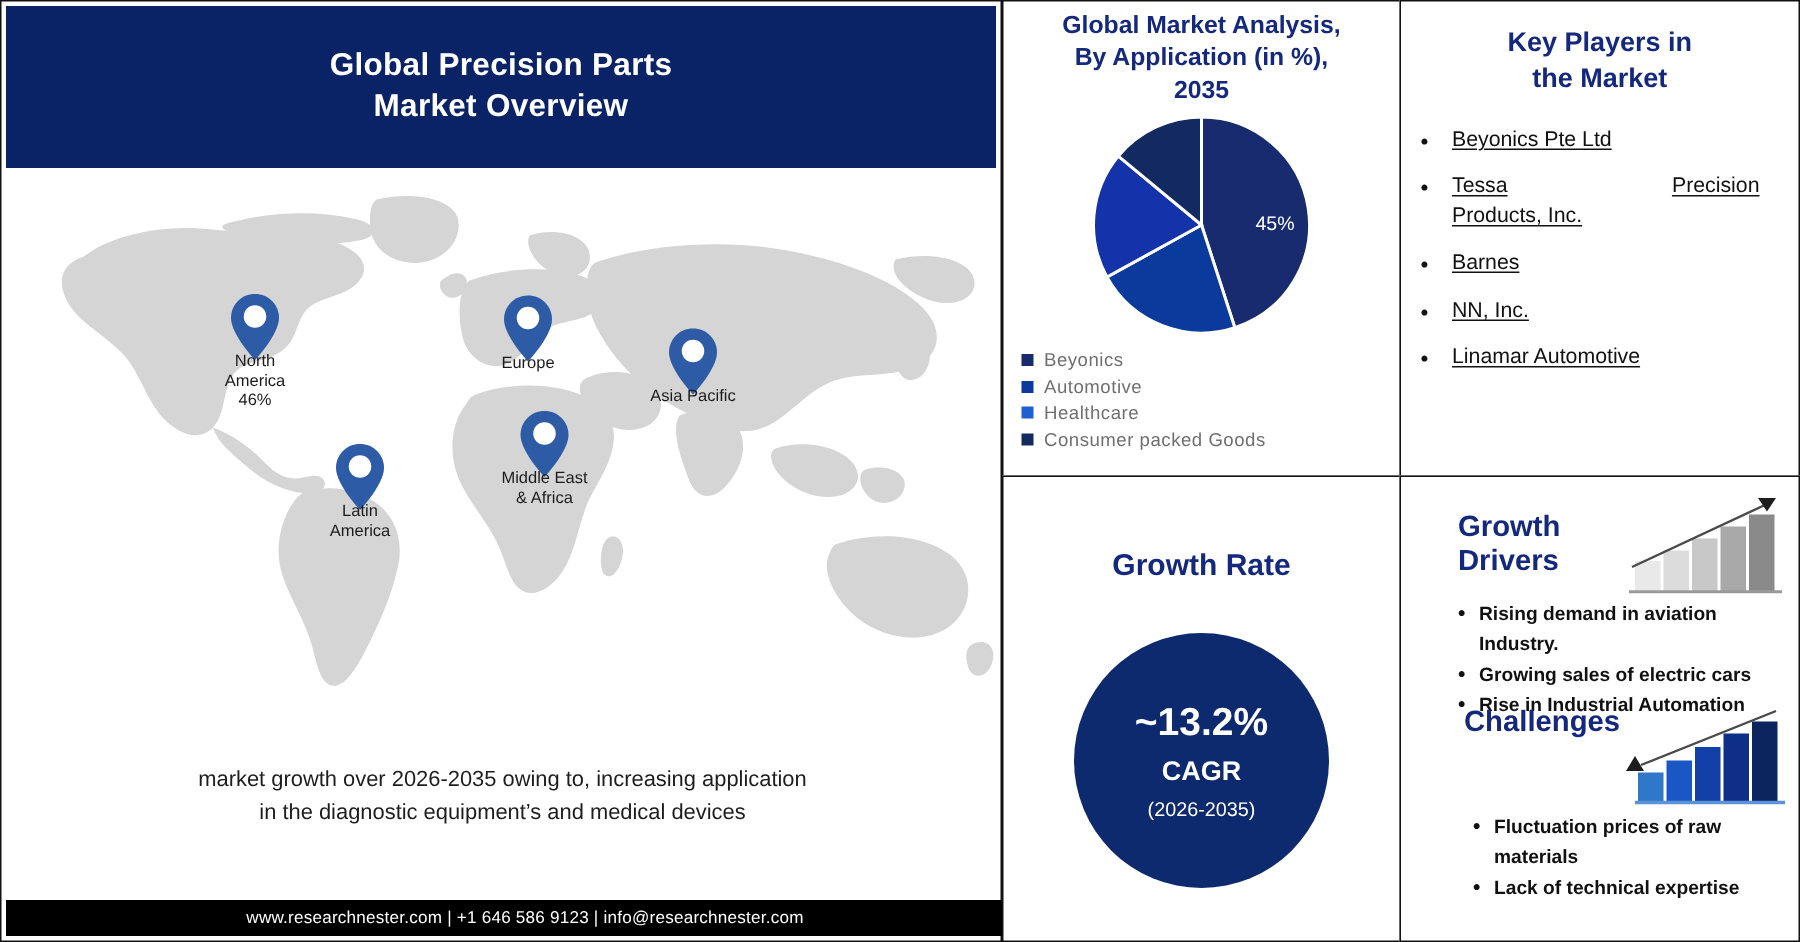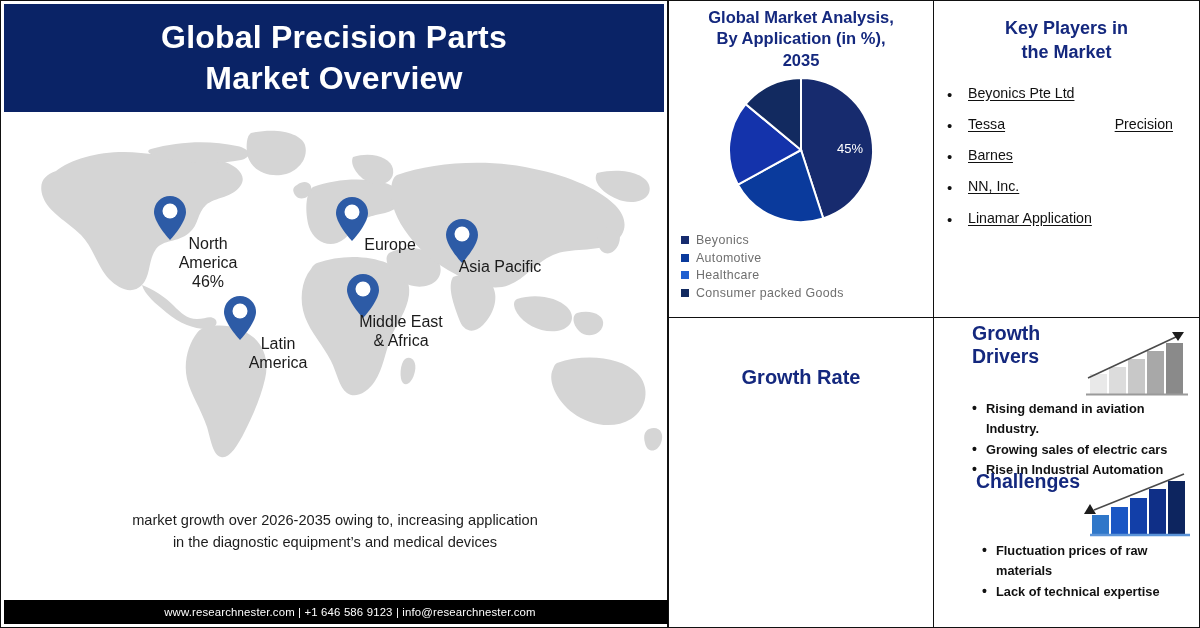--- a/index.html
+++ b/index.html
@@ -18,36 +18,36 @@
     border:1px solid #111;
     background:#fff;
   }
   .hero{
     position:absolute;left:3px;top:3px;width:660px;height:108px;
     background:#0a2366;
     display:flex;align-items:center;justify-content:center;
     box-sizing:border-box;
   }
   .hero-title{
-    color:#ffffff;font-weight:bold;font-size:32px;line-height:1.28;
+    color:#ffffff;font-weight:bold;font-size:21px;line-height:1.28;
     text-align:center;letter-spacing:.2px;
   }
   .hero-title .l2{display:block;}
 
   .map-wrap{
     position:absolute;left:0;top:112px;width:666px;height:360px;
   }
   .map-svg{position:absolute;left:0;top:0;}
 
   .pin{position:absolute;width:34px;height:46px;}
   .pin svg{display:block;}
   .pin-label{
     position:absolute;left:50%;transform:translateX(-50%);
     top:40px;white-space:nowrap;text-align:center;
-    font-size:16px;color:#1b1b1b;line-height:1.18;margin-left:38px;
+    font-size:11px;color:#1b1b1b;line-height:1.18;
   }
 
   .caption-head{
     position:absolute;left:0;top:470px;width:666px;text-align:center;
     font-size:19.5px;font-weight:bold;color:#14287e;
   }
   .caption-body{
     position:absolute;left:58px;top:508px;width:552px;text-align:center;
     font-size:14.6px;color:#1d1d1d;line-height:1.52;
   }
@@ -310,43 +310,49 @@
         <span class="u">Beyonics Pte Ltd</span>
       </li>
       <li class="two-line">
         <span class="bullet">•</span>
         <span class="u">
           <span class="spread">
             <span>Tessa</span>
             <span>Precision</span>
           </span>
         </span>
+        <span class="u">Products, Inc.</span>
       </li>
       <li>
         <span class="bullet">•</span>
         <span class="u">Barnes</span>
       </li>
       <li>
         <span class="bullet">•</span>
         <span class="u">NN, Inc.</span>
       </li>
       <li>
         <span class="bullet">•</span>
-        <span class="u">Linamar Application</span>
+        <span class="u">Linamar Automotive</span>
       </li>
     </ul>
   </div>
 
   <div class="cell cell-growth">
     <div class="cell-title growth-title">Growth Rate</div>
+    <div class="growth-circle">
+      <div class="growth-big">~13.2%</div>
+      <div class="growth-mid">CAGR</div>
+      <div class="growth-small">(2026-2035)</div>
+    </div>
   </div>
 
   <div class="cell cell-drivers">
 
-    <div class="dc-head" style="left:38px;top:4px;">
+    <div class="dc-head" style="left:38px;top:22px;">
       <span>Growth</span>
       <span>Drivers</span>
     </div>
 
     <svg class="spark" style="left:150px;top:12px;" width="108" height="70" viewBox="0 0 108 70">
       <rect x="6" y="44" width="17" height="20" fill="#e9e9e9"></rect>
       <rect x="25" y="37" width="17" height="27" fill="#dcdcdc"></rect>
       <rect x="44" y="29" width="17" height="35" fill="#c8c8c8"></rect>
       <rect x="63" y="21" width="17" height="43" fill="#a8a8a8"></rect>
       <rect x="82" y="13" width="17" height="51" fill="#8a8a8a"></rect>

